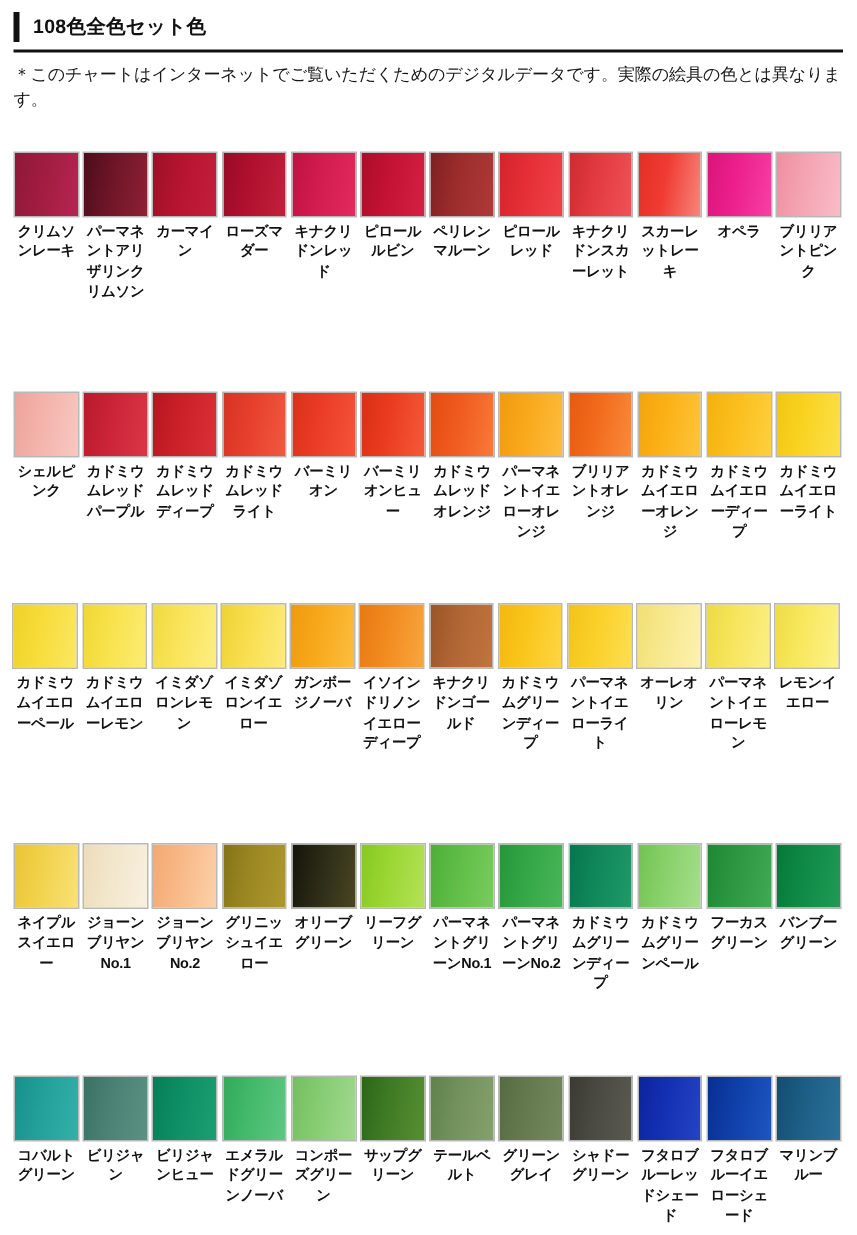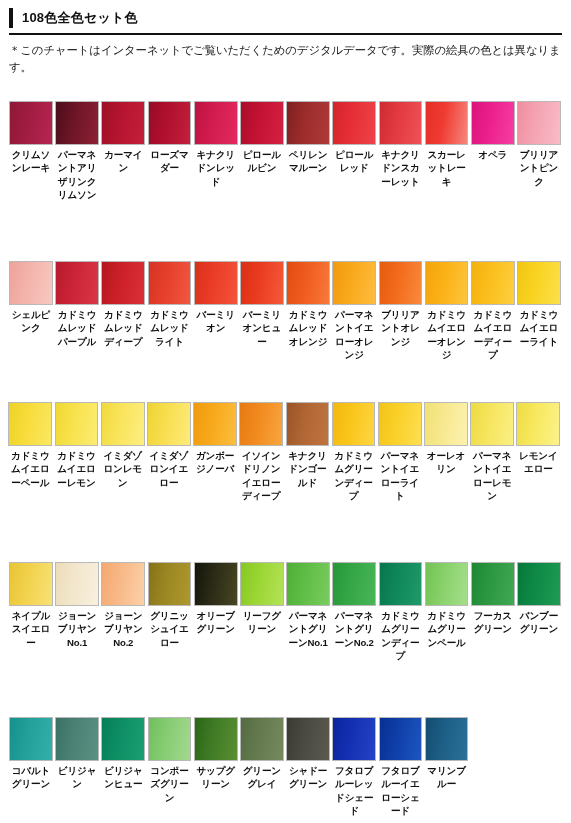--- a/index.html
+++ b/index.html
@@ -321,28 +321,36 @@
         </div>
         <div class="cell">
           <div class="swatch" style="background: linear-gradient(100deg, rgb(58, 113, 101) 0%, rgb(74, 129, 116) 42%, rgb(91, 145, 131) 100%);"></div>
           <div class="label">ビリジャン</div>
         </div>
         <div class="cell">
           <div class="swatch" style="background: linear-gradient(100deg, rgb(5, 126, 86) 0%, rgb(14, 142, 100) 42%, rgb(27, 159, 114) 100%);"></div>
           <div class="label">ビリジャンヒュー</div>
         </div>
         <div class="cell">
+          <div class="swatch" style="background: linear-gradient(100deg, rgb(49, 170, 90) 0%, rgb(67, 185, 106) 42%, rgb(94, 199, 130) 100%);"></div>
+          <div class="label">エメラルドグリーンノーバ</div>
+        </div>
+        <div class="cell">
           <div class="swatch" style="background: linear-gradient(100deg, rgb(114, 191, 95) 0%, rgb(134, 204, 114) 42%, rgb(162, 217, 143) 100%);"></div>
           <div class="label">コンポーズグリーン</div>
         </div>
         <div class="cell">
           <div class="swatch" style="background: linear-gradient(100deg, rgb(43, 102, 23) 0%, rgb(63, 122, 36) 42%, rgb(88, 143, 50) 100%);"></div>
           <div class="label">サップグリーン</div>
         </div>
         <div class="cell">
+          <div class="swatch" style="background: linear-gradient(100deg, rgb(96, 129, 76) 0%, rgb(114, 145, 92) 42%, rgb(133, 161, 109) 100%);"></div>
+          <div class="label">テールベルト</div>
+        </div>
+        <div class="cell">
           <div class="swatch" style="background: linear-gradient(100deg, rgb(85, 106, 65) 0%, rgb(100, 122, 78) 42%, rgb(117, 137, 94) 100%);"></div>
           <div class="label">グリーングレイ</div>
         </div>
         <div class="cell">
           <div class="swatch" style="background: linear-gradient(100deg, rgb(58, 58, 51) 0%, rgb(74, 74, 66) 42%, rgb(90, 90, 81) 100%);"></div>
           <div class="label">シャドーグリーン</div>
         </div>
         <div class="cell">
           <div class="swatch" style="background: linear-gradient(100deg, rgb(11, 36, 158) 0%, rgb(20, 48, 178) 42%, rgb(37, 67, 198) 100%);"></div>
           <div class="label">フタロブルーレッドシェード</div>

